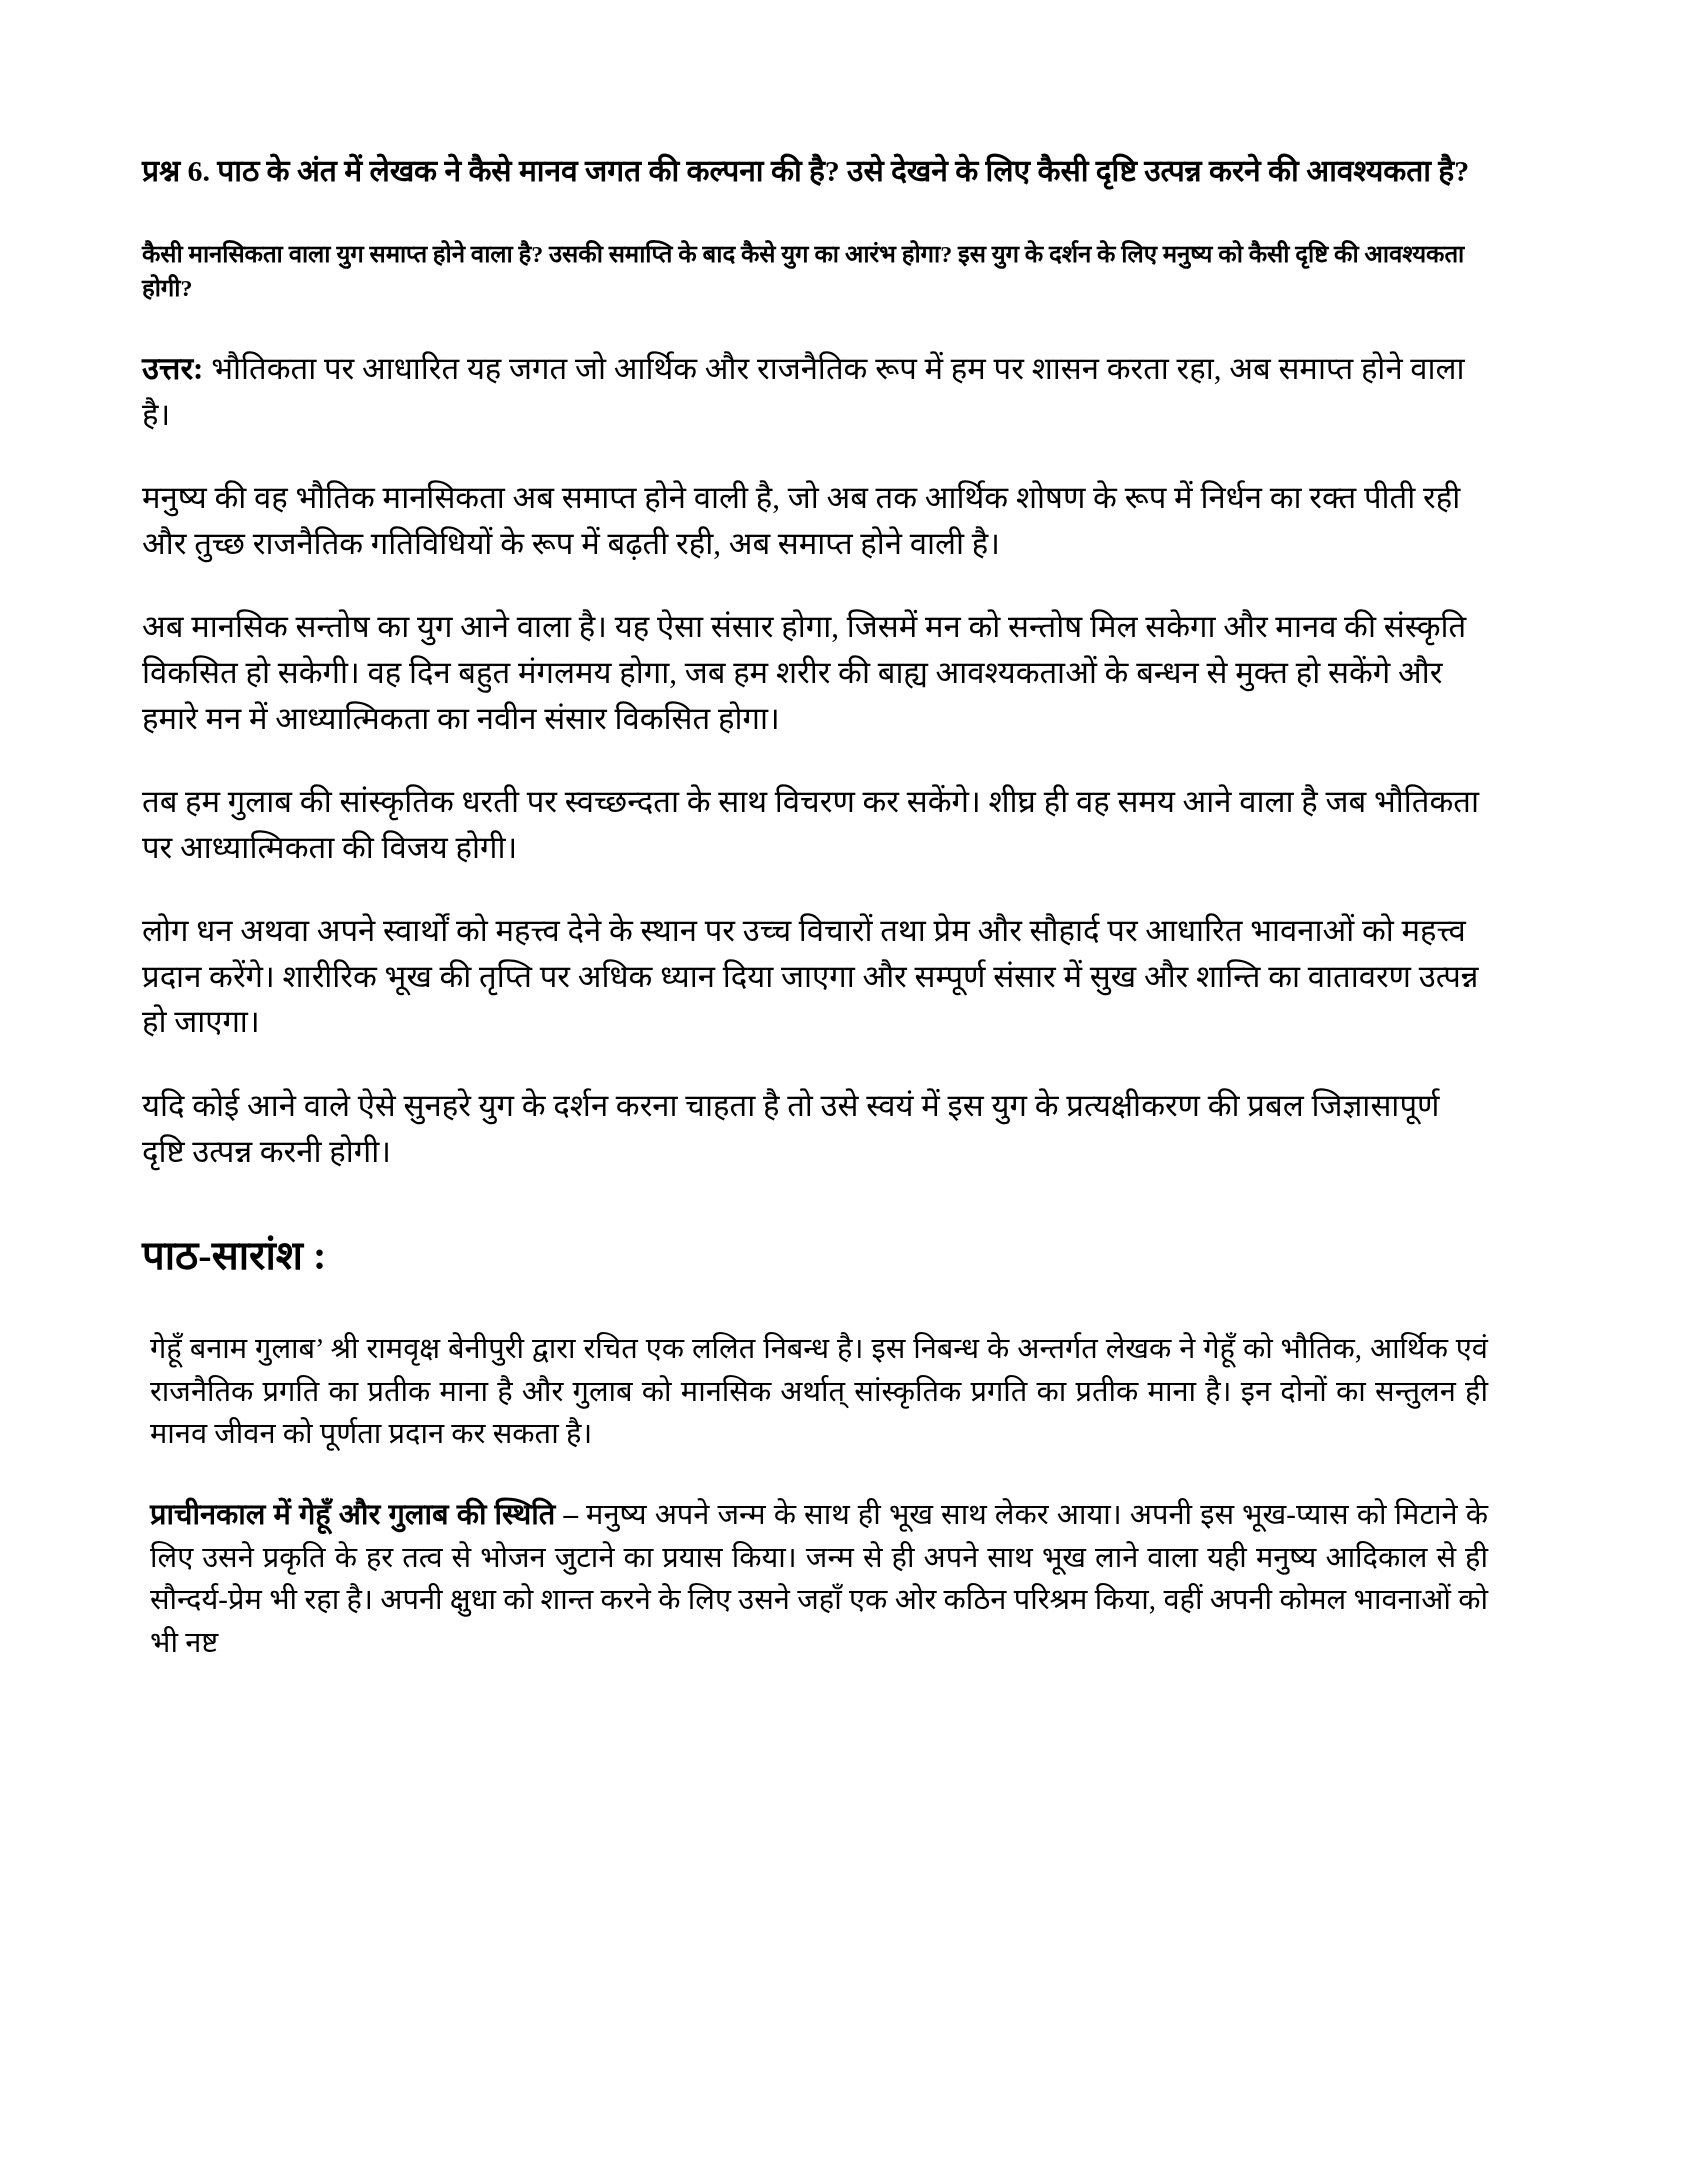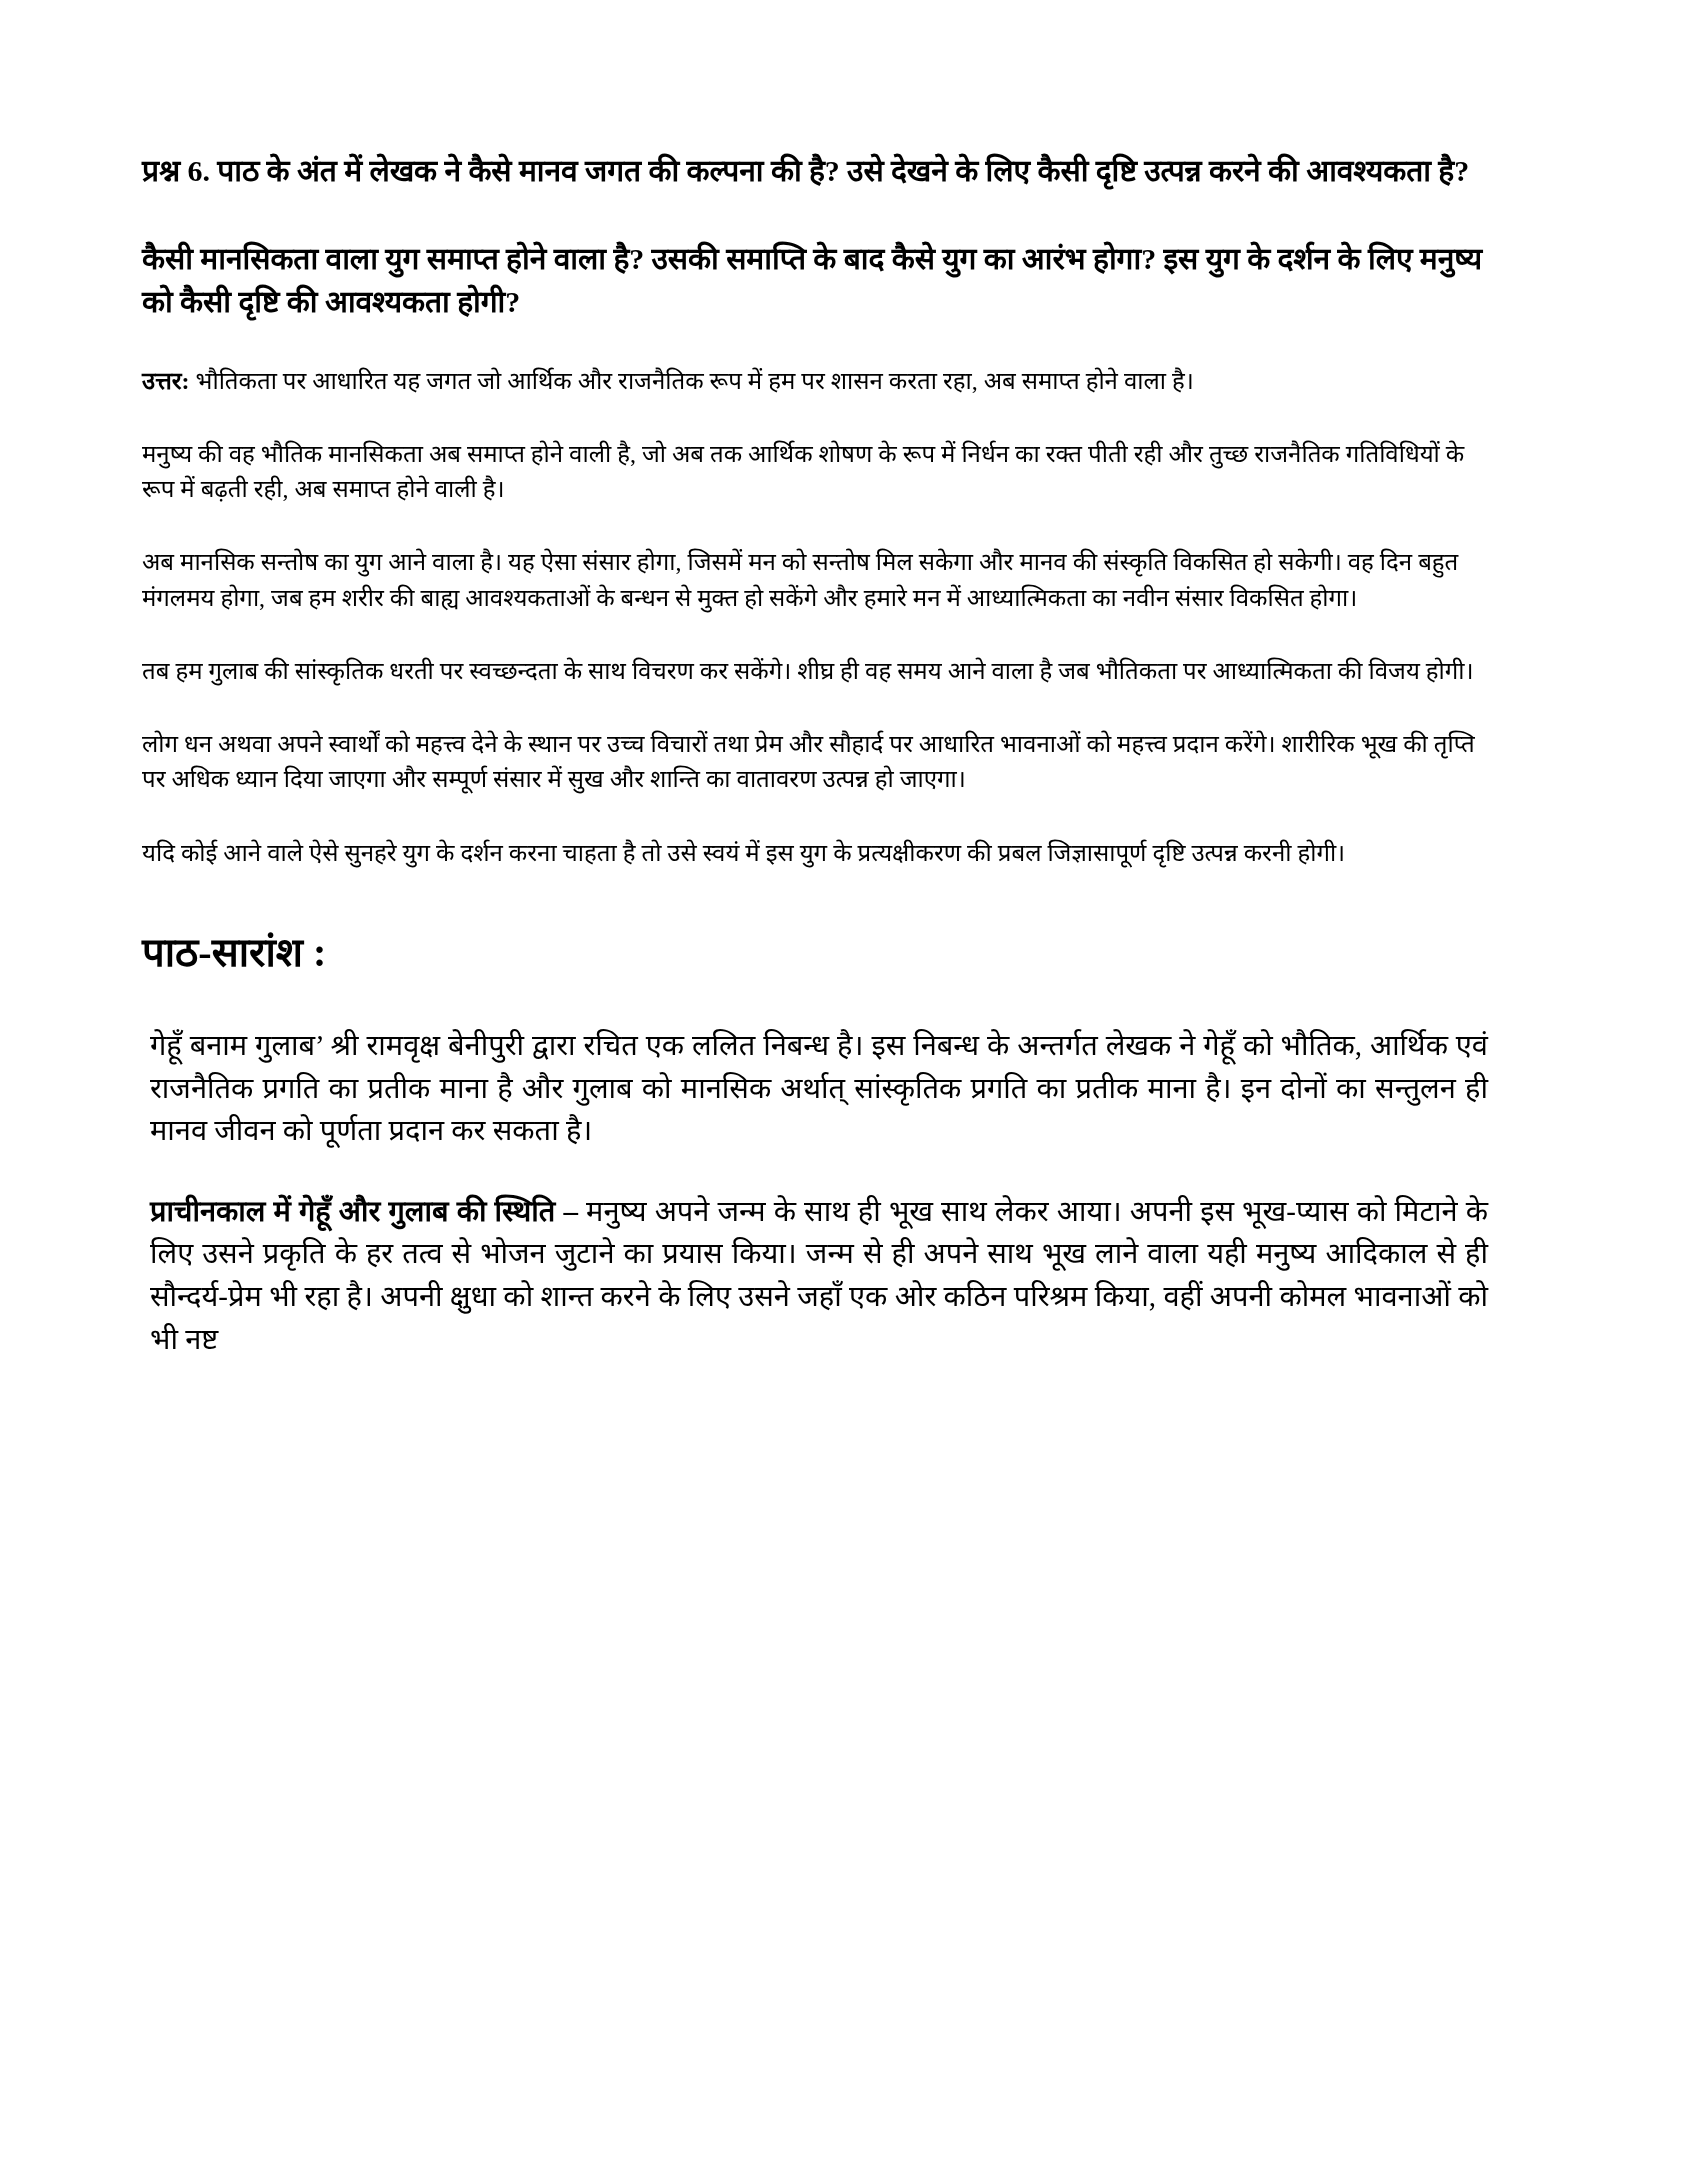--- a/index.html
+++ b/index.html
@@ -35,27 +35,27 @@
     letter-spacing: -0.1px;
   }
   .alt-label {
     font-weight: bold;
     font-size: 30px;
     line-height: 1.42;
     margin: 0 0 44px 0;
   }
   .q-heading-alt {
     font-weight: bold;
-    font-size: 30px;
+    font-size: 24px;
     line-height: 1.45;
     margin: 0 0 40px 0;
     letter-spacing: -0.1px;
   }
   .para {
-    font-size: 24px;
+    font-size: 31px;
     line-height: 1.47;
     margin: 0 0 38px 0;
     text-align: left;
   }
   .para-justify {
     font-size: 29px;
     line-height: 1.47;
     margin: 0 0 38px 8px;
     text-align: justify;
     text-justify: inter-word;

